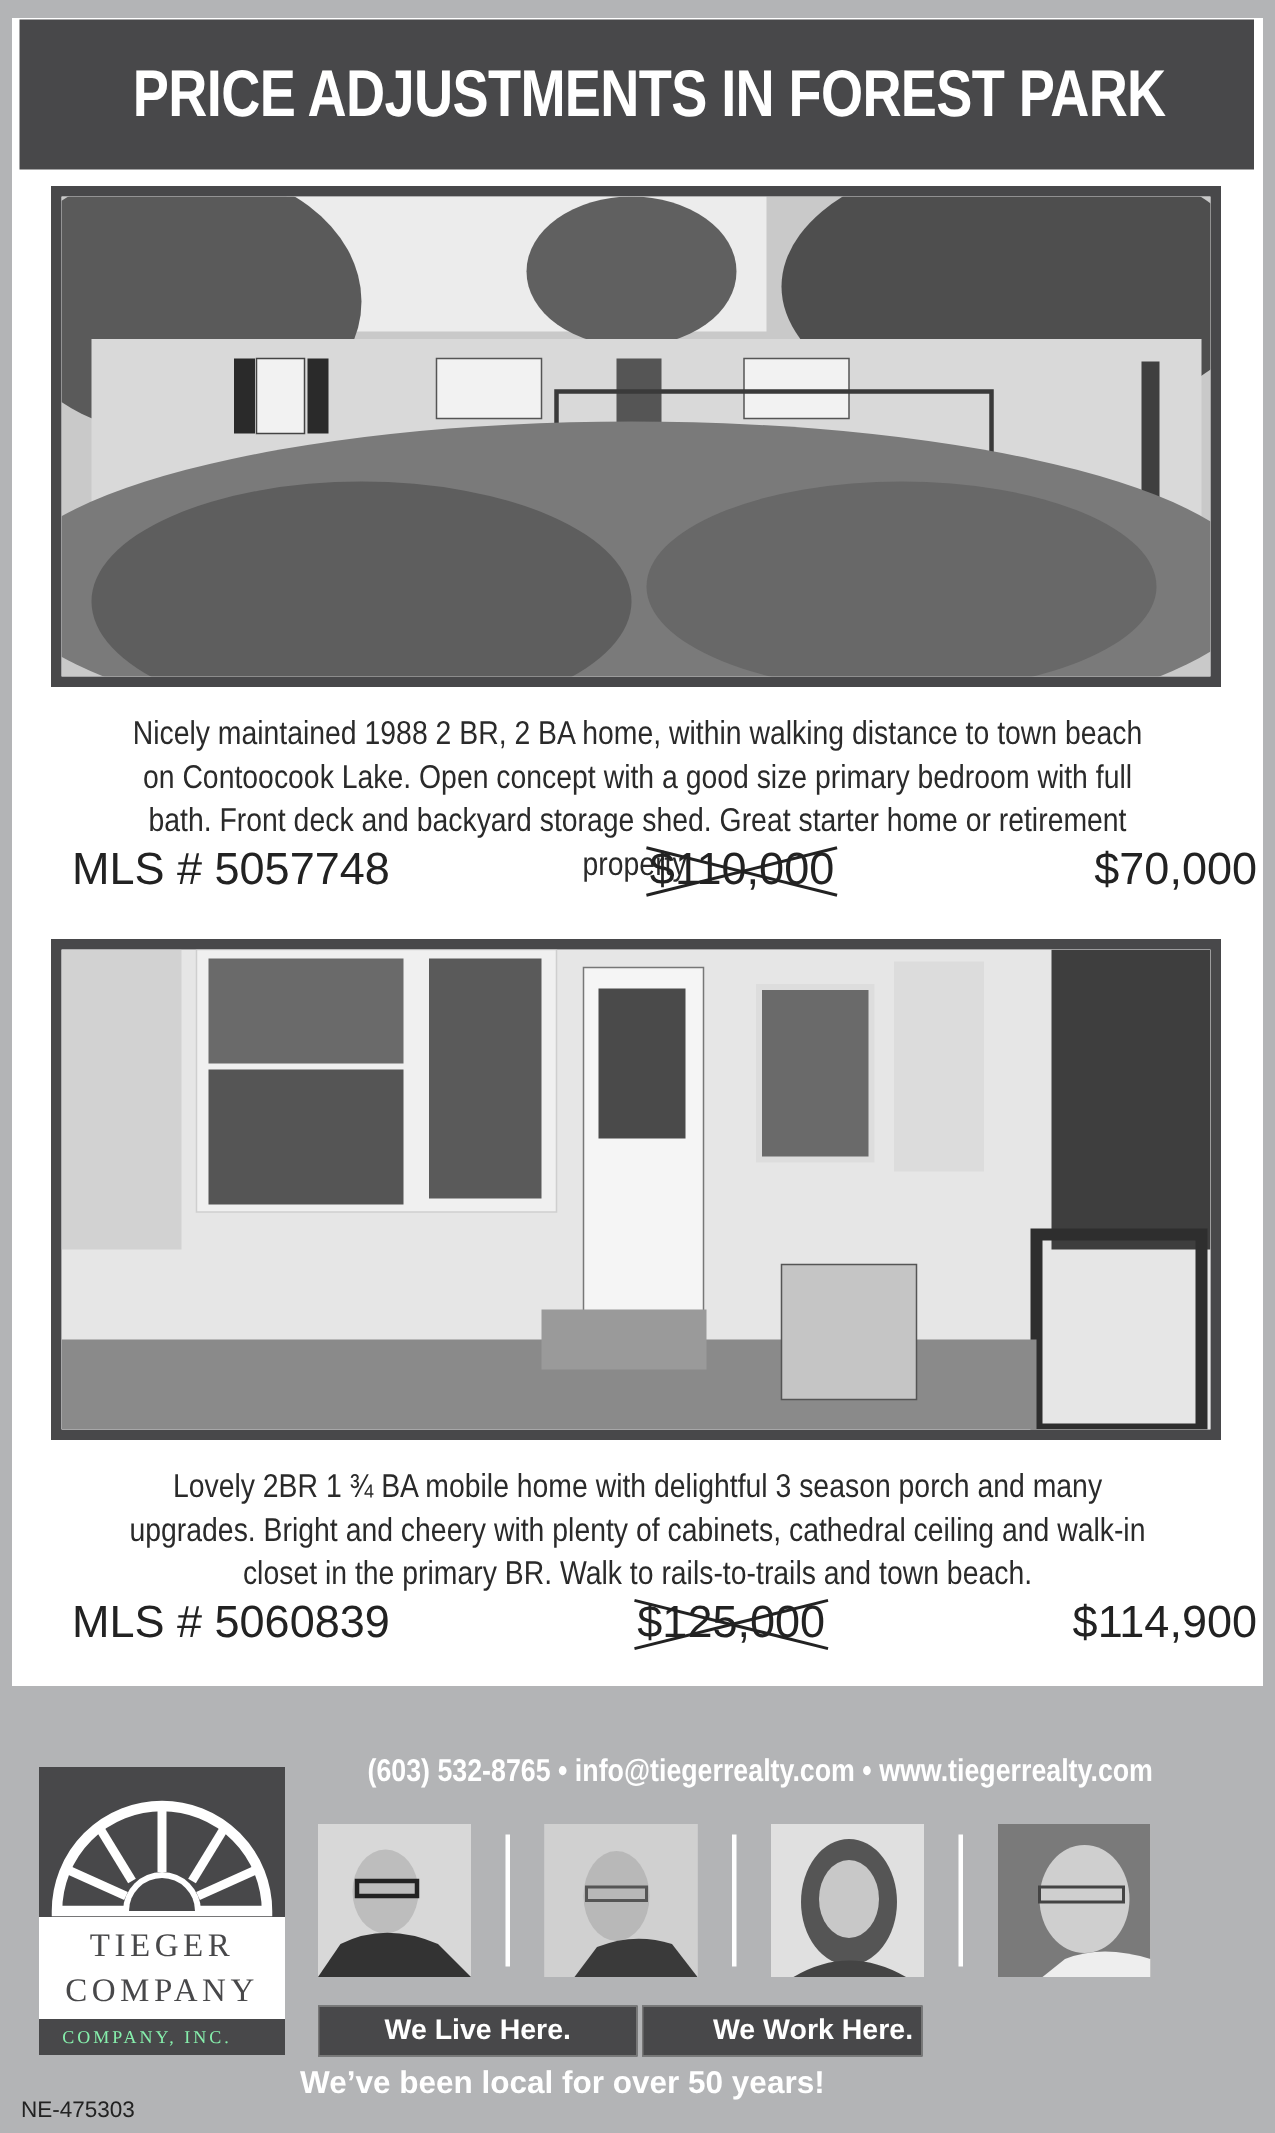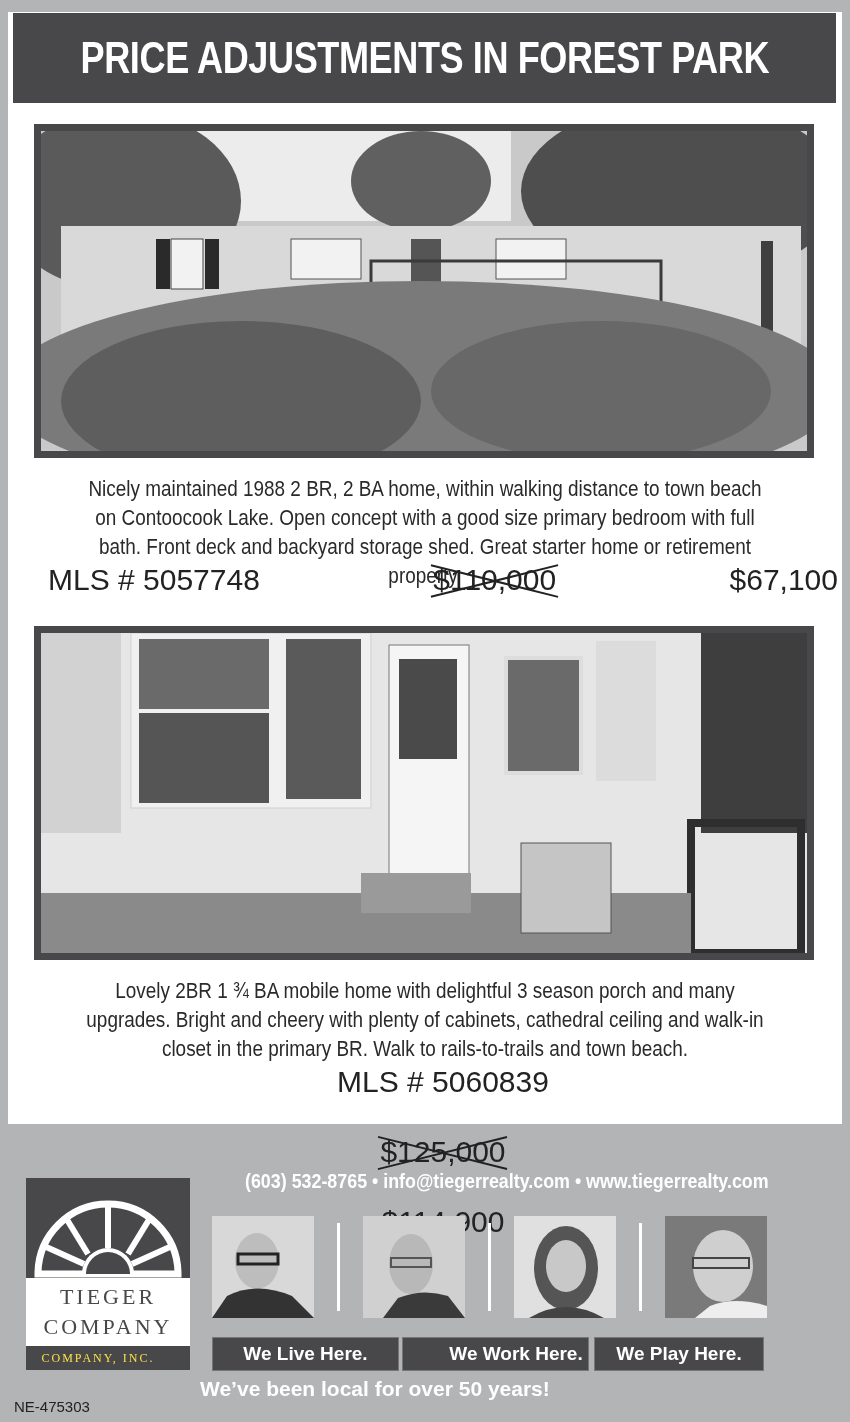--- a/index.html
+++ b/index.html
@@ -1,48 +1,48 @@
 <!DOCTYPE html>
 <html><head>
 <meta charset="utf-8">
 <style>
   * { box-sizing: border-box; margin: 0; padding: 0; }
   body { width: 850px; height: 1422px; background: #b3b4b6; font-family: "Liberation Sans", sans-serif; position: relative; overflow: hidden; }
   .outer { position: absolute; left: 8px; top: 12px; width: 834px; height: 1112px; background: #ffffff; }
-  .header { position: absolute; left: 13px; top: 13px; width: 823px; height: 90px; background: #48484a; display: flex; align-items: center; justify-content: center; }
+  .header { position: absolute; left: 13px; top: 13px; width: 823px; height: 100px; background: #48484a; display: flex; align-items: center; }
   .header h1 { color: #fff; font-family: "Liberation Sans", sans-serif; font-weight: bold; font-size: 44px; letter-spacing: -0.5px; transform: scaleX(0.82); white-space: nowrap; }
   .photo { position: absolute; left: 34px; width: 780px; border: 7px solid #48484a; overflow: hidden; }
   .photo1 { top: 124px; height: 334px; }
   .photo2 { top: 626px; height: 334px; }
   .photo svg { display: block; width: 100%; height: 100%; }
   .desc { position: absolute; left: 30px; width: 790px; text-align: center; color: #2a2a2a; font-size: 22px; line-height: 29px; transform: scaleX(0.86); transform-origin: center top; }
   .desc1 { top: 474px; }
   .desc2 { top: 976px; }
   .mls-line { position: absolute; left: 48px; width: 790px; display: flex; justify-content: space-between; align-items: center; gap: 36px; font-weight: normal; font-size: 30px; color: #222; }
   .mls1 { top: 563px; }
-  .mls2 { top: 1065px; flex-direction: column; }
+  .mls2 { top: 1065px; }
   .old-price { position: relative; }
   .old-price::before, .old-price::after { content: ""; position: absolute; left: -4px; right: -4px; top: 50%; height: 2px; background: #222; }
   .old-price::before { transform: rotate(14deg); }
   .old-price::after { transform: rotate(-14deg); }
   .footer { position: absolute; left: 0; top: 1124px; width: 850px; height: 298px; }
   .address { position: absolute; left: 210px; width: 580px; top: 16px; text-align: center; color: #fff; font-family: "Liberation Serif", serif; font-size: 19px; font-weight: bold; }
   .contact { position: absolute; left: 200px; width: 600px; top: 45px; text-align: center; color: #fff; font-size: 21px; font-weight: bold; transform: scaleX(0.85); white-space: nowrap; }
   .logo { position: absolute; left: 26px; top: 1178px; width: 164px; height: 192px; background: #48484a; }
   .logo .arch { position: absolute; left: 0; top: 0; width: 164px; height: 100px; }
   .logo .namebox { position: absolute; left: 0; top: 100px; width: 164px; height: 68px; background: #fff; text-align: center; font-family: "Liberation Serif", serif; color: #48484a; font-size: 22px; line-height: 30px; letter-spacing: 3px; padding-top: 4px; }
-  .logo .company { position: absolute; left: 0; top: 168px; width: 144px; height: 24px; text-align: center; color: #fde047; font-family: "Liberation Serif", serif; font-size: 12px; letter-spacing: 2px; line-height: 24px; }
+  .logo .company { position: absolute; left: 0; top: 168px; width: 144px; height: 24px; text-align: center; color: #86efac; font-family: "Liberation Serif", serif; font-size: 12px; letter-spacing: 2px; line-height: 24px; }
   .adid { position: absolute; left: 14px; top: 1398px; font-size: 15px; color: #222; }
   .heads { position: absolute; left: 212px; top: 1216px; display: flex; align-items: center; }
   .head { width: 102px; height: 102px; background: #ddd; }
   .head svg { display: block; width: 100%; height: 100%; }
   .sep { width: 3px; height: 88px; background: #fff; margin: 0 23px; }
   .tags { position: absolute; left: 212px; top: 1337px; display: flex; gap: 3px; }
   .tag { background: #48484a; color: #fff; font-weight: bold; font-size: 19px; height: 34px; display: flex; align-items: center; justify-content: center; border: 1px solid #777; }
-  .tag1 { width: 187px; }
+  .tag1 { width: 213px; }
   .tag2 { width: 187px; padding-left: 41px; }
   .tag3 { width: 170px; margin-left: 2px; }
   .tagline { position: absolute; left: 200px; width: 580px; top: 1377px; text-align: left; color: #fff; font-weight: bold; font-size: 21px; }
 </style>
 </head>
 <body>
 
 <div class="outer"></div>
 
 <div class="header">
@@ -68,21 +68,21 @@
     <ellipse cx="380" cy="260" rx="420" ry="110" fill="#7a7a7a"></ellipse>
     <ellipse cx="200" cy="270" rx="180" ry="80" fill="#5e5e5e"></ellipse>
     <ellipse cx="560" cy="260" rx="170" ry="70" fill="#686868"></ellipse>
   </svg>
 </div>
 
 <div class="desc desc1">Nicely maintained 1988 2 BR, 2 BA home, within walking distance to town beach on Contoocook Lake. Open concept with a good size primary bedroom with full bath. Front deck and backyard storage shed. Great starter home or retirement property.</div>
 <div class="mls-line mls1">
   <span>MLS # 5057748</span>
   <span class="old-price">$110,000</span>
-  <span>$67,100</span>
+  <span>$70,000</span>
 </div>
 
 <div class="photo photo2">
   <svg viewBox="0 0 766 320" preserveAspectRatio="none">
     <rect width="766" height="320" fill="#e6e6e6"></rect>
     <rect x="0" y="0" width="80" height="200" fill="#d2d2d2"></rect>
     <rect x="90" y="0" width="240" height="175" fill="#f0f0f0" stroke="#cfcfcf"></rect>
     <rect x="98" y="6" width="130" height="70" fill="#6a6a6a"></rect>
     <rect x="98" y="80" width="130" height="90" fill="#555"></rect>
     <rect x="245" y="6" width="75" height="160" fill="#5a5a5a"></rect>
@@ -163,17 +163,16 @@
         <ellipse cx="58" cy="50" rx="30" ry="36" fill="#cfcfcf"></ellipse>
         <rect x="28" y="42" width="56" height="10" fill="none" stroke="#444" stroke-width="2"></rect>
         <path d="M30 102 L45 90 Q70 80 102 90 L102 102 Z" fill="#eee"></path>
       </svg>
   </div>
 </div>
 
 <div class="tags">
   <div class="tag tag1">We Live Here.</div>
   <div class="tag tag2">We Work Here.</div>
-  <div class="tag tag3">We Play Here.</div>
 </div>
 
 <div class="tagline">We’ve been local for over 50 years!</div>
 <div class="adid">NE-475303</div>
 
 </body></html>

